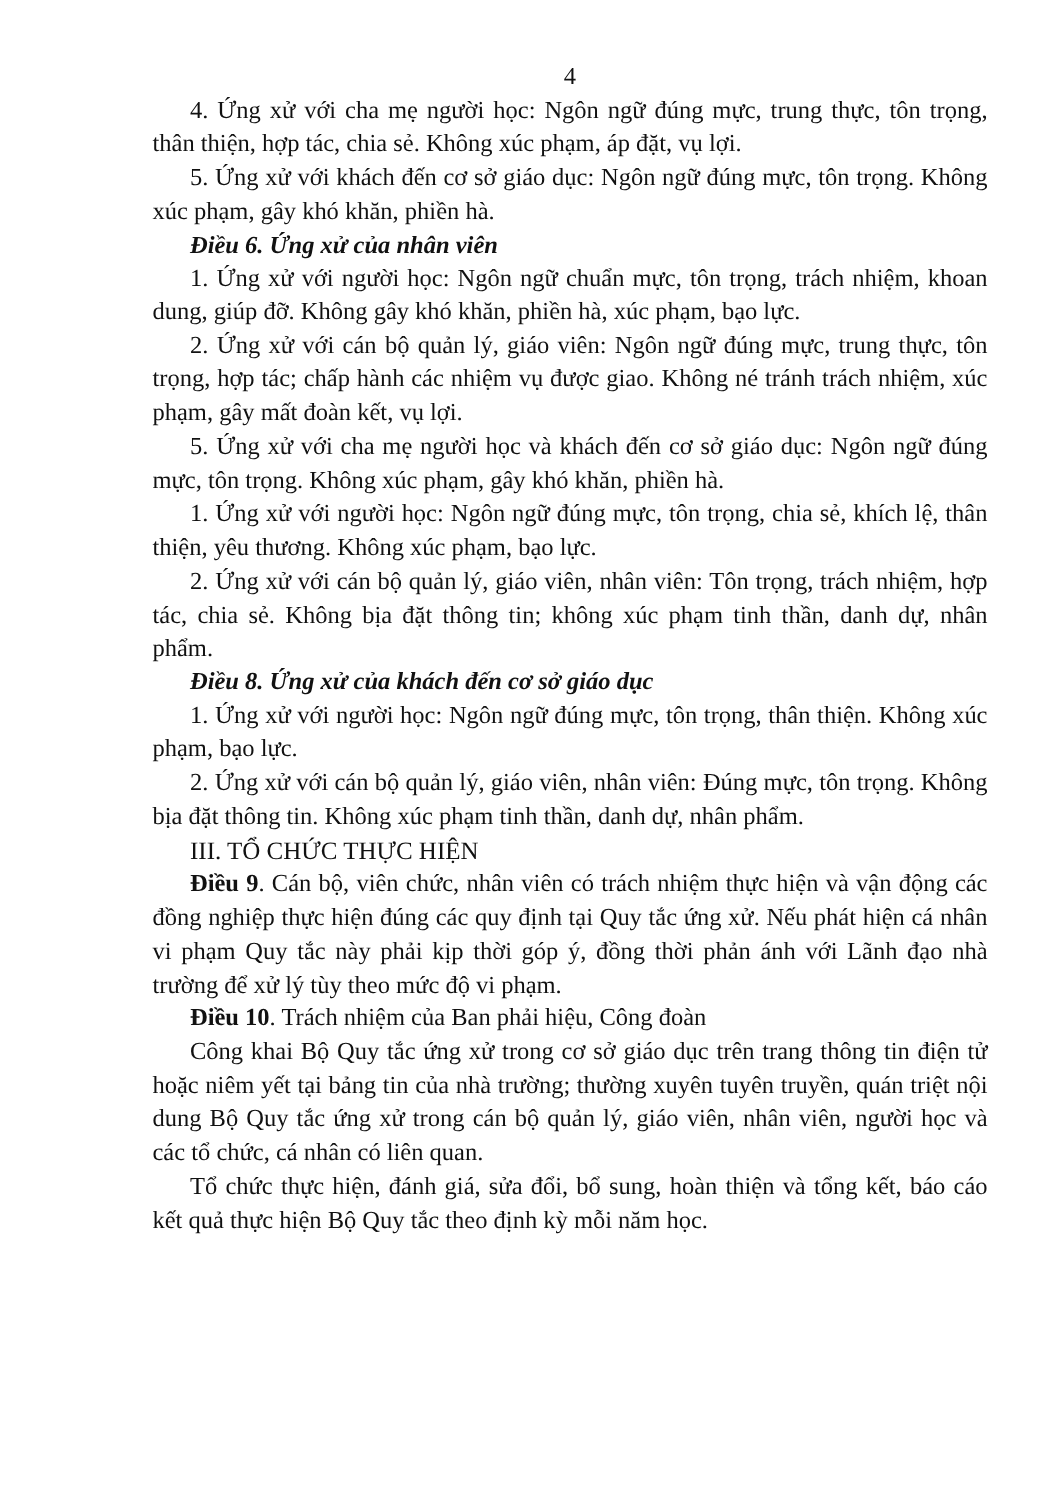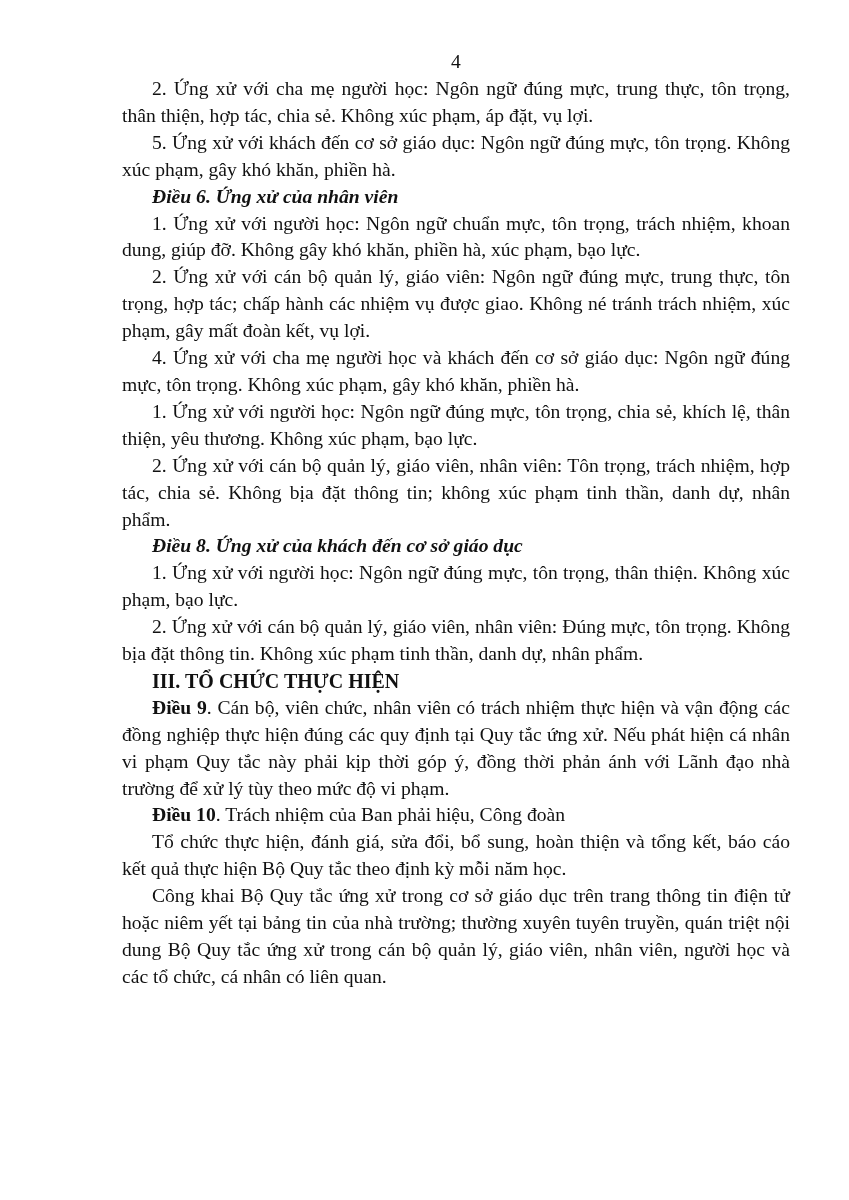--- a/index.html
+++ b/index.html
@@ -16,39 +16,39 @@
   }
   .page-number {
     text-align: center;
     margin-bottom: 0;
     height: 28px;
     line-height: 28px;
     padding-left: 0;
   }
   p { margin: 0; text-align: justify; text-indent: 30px; }
   .heading { font-weight: bold; text-align: left; font-style: italic; }
-  .section-heading { font-weight: bold; text-align: left; font-size: 20px; }
+  .section-heading { font-weight: normal; text-align: left; font-size: 20px; }
   b { font-weight: bold; }
 </style>
 </head>
 <body>
 
 <div class="page">
   <div class="page-number">4</div>
   <div id="content">
-      <p>2. Ứng xử với cha mẹ người học: Ngôn ngữ đúng mực, trung thực, tôn trọng, thân thiện, hợp tác, chia sẻ. Không xúc phạm, áp đặt, vụ lợi.</p>
+      <p>4. Ứng xử với cha mẹ người học: Ngôn ngữ đúng mực, trung thực, tôn trọng, thân thiện, hợp tác, chia sẻ. Không xúc phạm, áp đặt, vụ lợi.</p>
       <p>5. Ứng xử với khách đến cơ sở giáo dục: Ngôn ngữ đúng mực, tôn trọng. Không xúc phạm, gây khó khăn, phiền hà.</p>
       <p class="heading">Điều 6. Ứng xử của nhân viên</p>
       <p>1. Ứng xử với người học: Ngôn ngữ chuẩn mực, tôn trọng, trách nhiệm, khoan dung, giúp đỡ. Không gây khó khăn, phiền hà, xúc phạm, bạo lực.</p>
       <p>2. Ứng xử với cán bộ quản lý, giáo viên: Ngôn ngữ đúng mực, trung thực, tôn trọng, hợp tác; chấp hành các nhiệm vụ được giao. Không né tránh trách nhiệm, xúc phạm, gây mất đoàn kết, vụ lợi.</p>
-      <p>4. Ứng xử với cha mẹ người học và khách đến cơ sở giáo dục: Ngôn ngữ đúng mực, tôn trọng. Không xúc phạm, gây khó khăn, phiền hà.</p>
+      <p>5. Ứng xử với cha mẹ người học và khách đến cơ sở giáo dục: Ngôn ngữ đúng mực, tôn trọng. Không xúc phạm, gây khó khăn, phiền hà.</p>
       <p>1. Ứng xử với người học: Ngôn ngữ đúng mực, tôn trọng, chia sẻ, khích lệ, thân thiện, yêu thương. Không xúc phạm, bạo lực.</p>
       <p>2. Ứng xử với cán bộ quản lý, giáo viên, nhân viên: Tôn trọng, trách nhiệm, hợp tác, chia sẻ. Không bịa đặt thông tin; không xúc phạm tinh thần, danh dự, nhân phẩm.</p>
       <p class="heading">Điều 8. Ứng xử của khách đến cơ sở giáo dục</p>
       <p>1. Ứng xử với người học: Ngôn ngữ đúng mực, tôn trọng, thân thiện. Không xúc phạm, bạo lực.</p>
       <p>2. Ứng xử với cán bộ quản lý, giáo viên, nhân viên: Đúng mực, tôn trọng. Không bịa đặt thông tin. Không xúc phạm tinh thần, danh dự, nhân phẩm.</p>
       <p class="section-heading">III. TỔ CHỨC THỰC HIỆN</p>
       <p><b>Điều 9</b><span>. Cán bộ, viên chức, nhân viên có trách nhiệm thực hiện và vận động các đồng nghiệp thực hiện đúng các quy định tại Quy tắc ứng xử. Nếu phát hiện cá nhân vi phạm Quy tắc này phải kịp thời góp ý, đồng thời phản ánh với Lãnh đạo nhà trường để xử lý tùy theo mức độ vi phạm.</span></p>
       <p><b>Điều 10</b><span>. Trách nhiệm của Ban phải hiệu, Công đoàn</span></p>
+      <p>Công khai Bộ Quy tắc ứng xử trong cơ sở giáo dục trên trang thông tin điện tử hoặc niêm yết tại bảng tin của nhà trường; thường xuyên tuyên truyền, quán triệt nội dung Bộ Quy tắc ứng xử trong cán bộ quản lý, giáo viên, nhân viên, người học và các tổ chức, cá nhân có liên quan.</p>
       <p>Tổ chức thực hiện, đánh giá, sửa đổi, bổ sung, hoàn thiện và tổng kết, báo cáo kết quả thực hiện Bộ Quy tắc theo định kỳ mỗi năm học.</p>
-      <p>Công khai Bộ Quy tắc ứng xử trong cơ sở giáo dục trên trang thông tin điện tử hoặc niêm yết tại bảng tin của nhà trường; thường xuyên tuyên truyền, quán triệt nội dung Bộ Quy tắc ứng xử trong cán bộ quản lý, giáo viên, nhân viên, người học và các tổ chức, cá nhân có liên quan.</p>
     </div>
 </div>
 
 </body></html>

